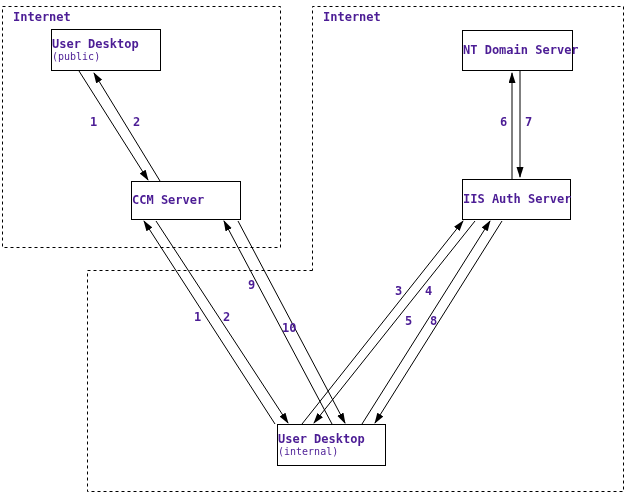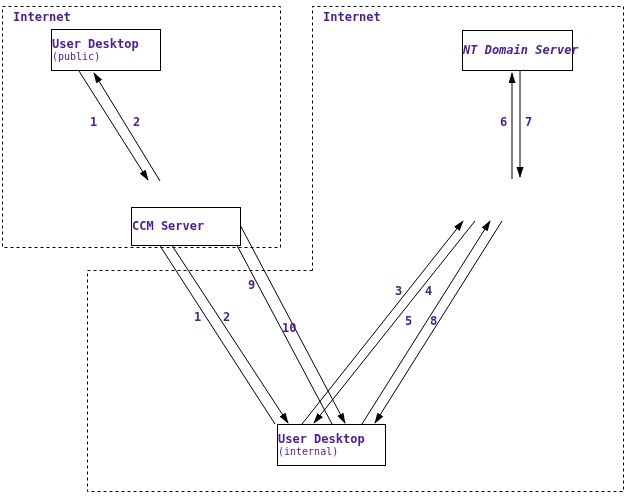--- a/index.html
+++ b/index.html
@@ -75,28 +75,31 @@
   </svg>
 
   <div class="zone-label" style="left:12px; top:10px;">Internet</div>
   <div class="zone-label" style="left:322px; top:10px;">Internet</div>
 
   <div class="node" style="left:51px; top:29px; width:110px; height:42px;">
     <div class="title">User Desktop</div>
     <div class="subtitle">(public)</div>
   </div>
 
-  <div class="node" style="left:131px; top:181px; width:110px; height:39px;margin-top:26px;">
+  <div class="node" style="left:131px; top:181px; width:110px; height:39px;">
     <div class="title">CCM Server</div>
   </div>
 
-  <div class="node" style="left:462px; top:30px; width:111px; height:41px;font-style:italic;">
+  <div class="node" style="left:462px; top:30px; width:111px; height:41px;">
     <div class="title">NT Domain Server</div>
   </div>
 
+  <div class="node" style="left:462px; top:179px; width:109px; height:41px;">
+    <div class="title">IIS Auth Server</div>
+  </div>
 
   <div class="node" style="left:277px; top:424px; width:109px; height:42px;">
     <div class="title">User Desktop</div>
     <div class="subtitle">(internal)</div>
   </div>
 
   <div class="num" style="left:90px;  top:116px;">1</div>
   <div class="num" style="left:133px; top:116px;">2</div>
 
   <div class="num" style="left:194px; top:311px;">1</div>

